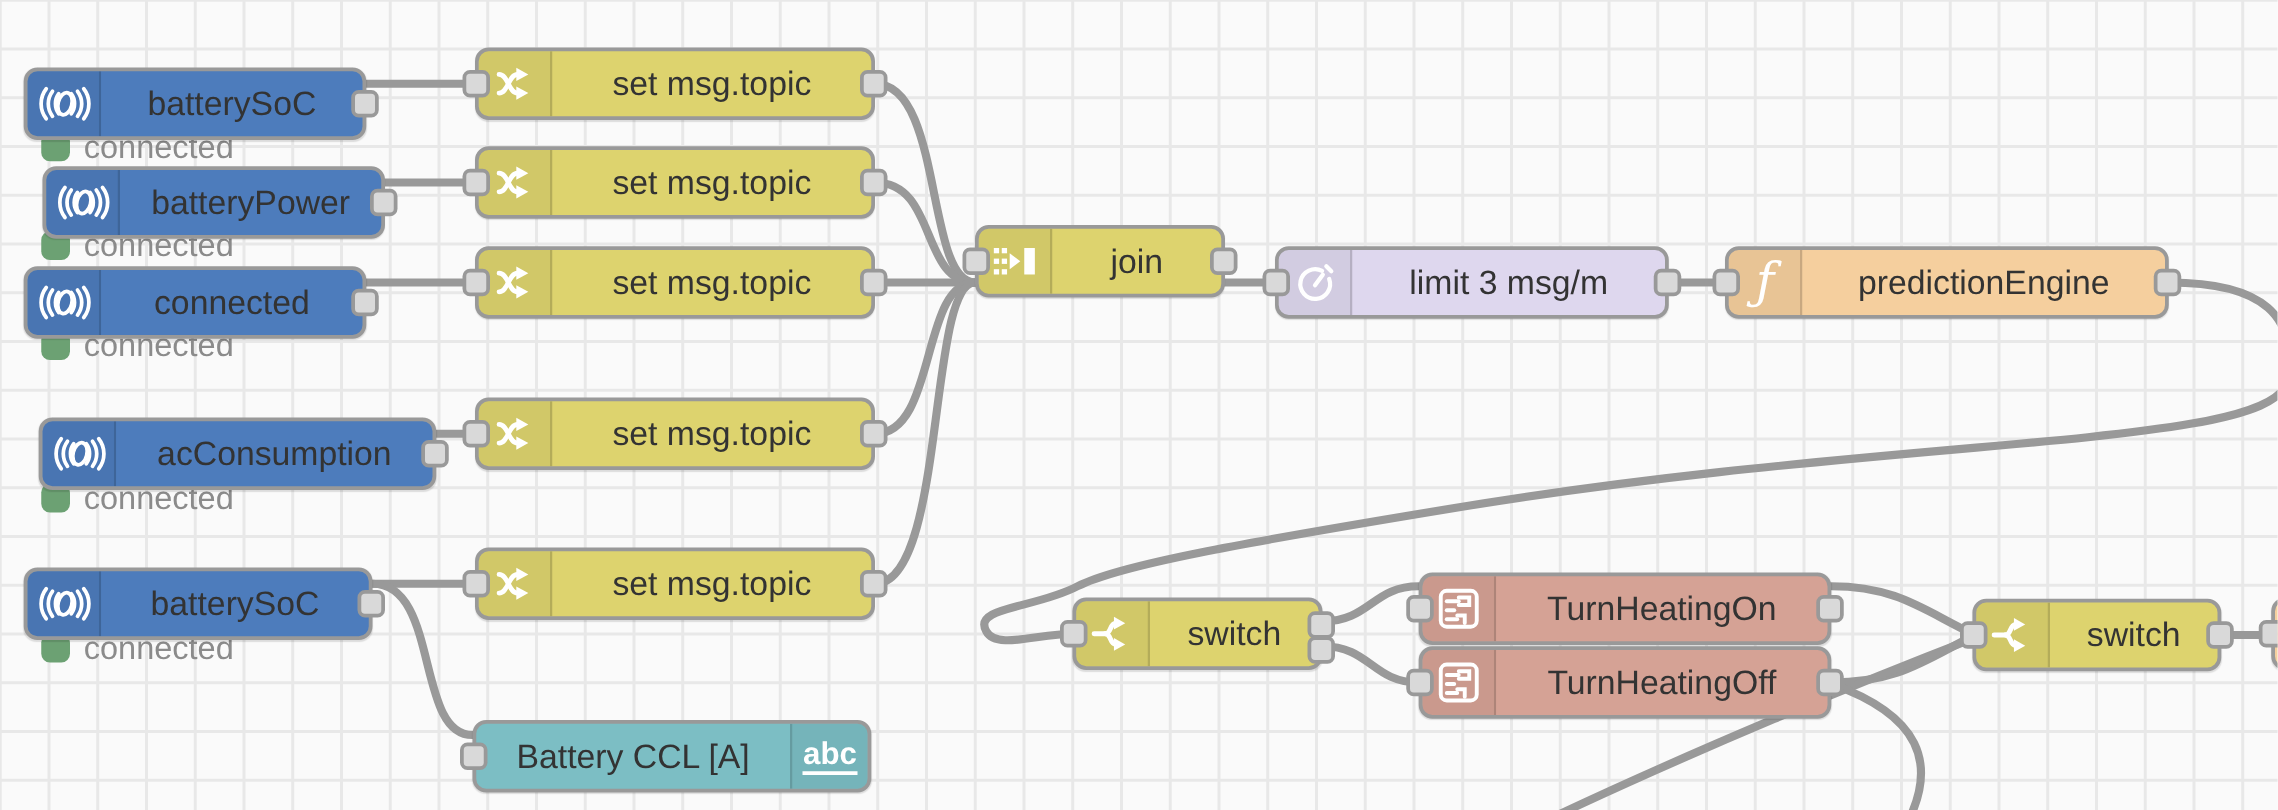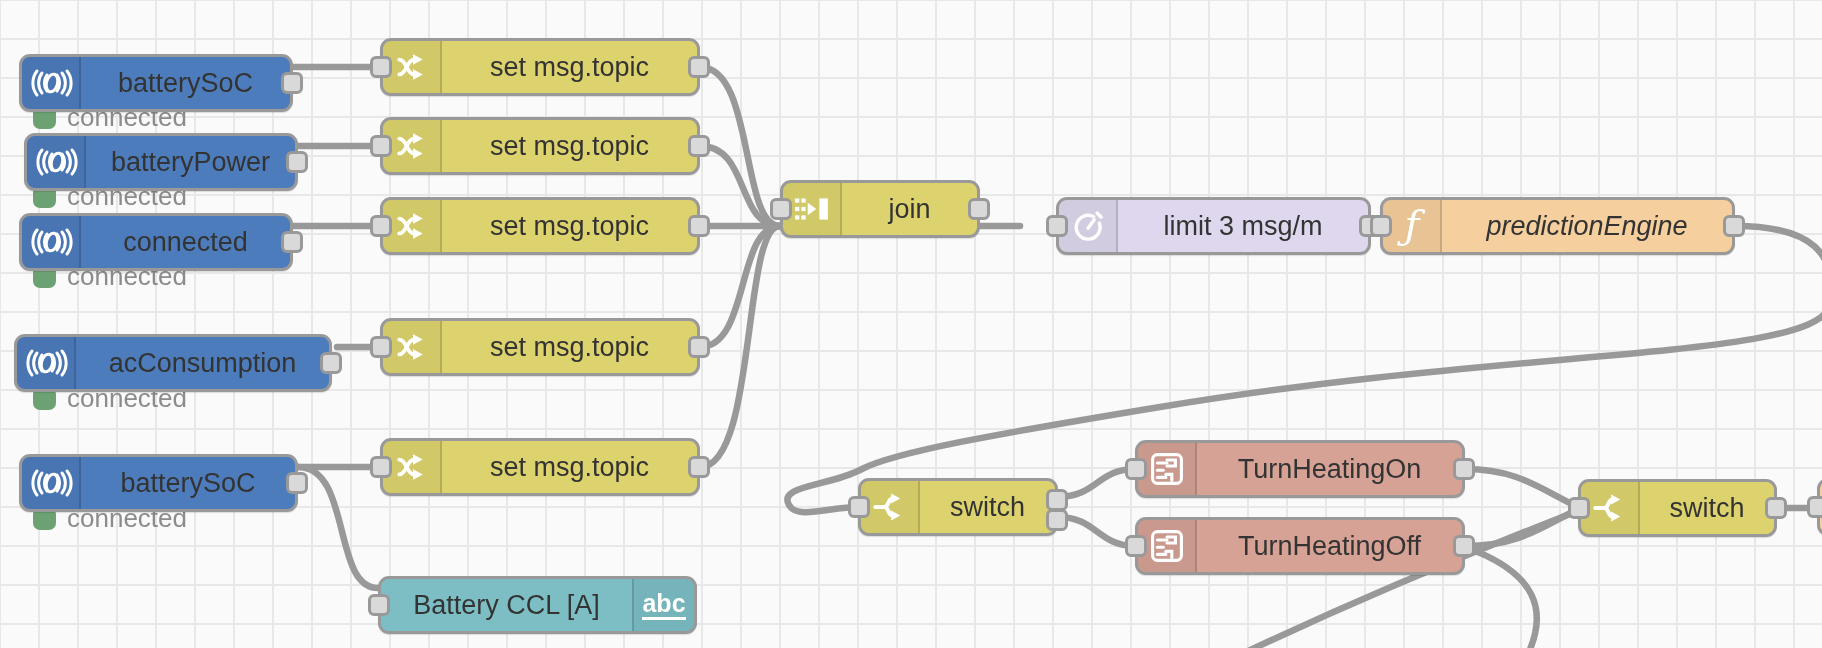--- a/index.html
+++ b/index.html
@@ -27,21 +27,21 @@
   .icon-area{
     width:57px;flex:0 0 57px;display:flex;align-items:center;justify-content:center;
     background:rgba(0,0,0,0.05);border-right:2px solid rgba(0,0,0,0.14);
     border-radius:8px 0 0 8px;
   }
   .icon-area.right{border-right:none;border-left:2px solid rgba(0,0,0,0.14);border-radius:0 8px 8px 0;justify-content:center;}
   .label{
     flex:1;display:flex;align-items:center;justify-content:center;
     font-size:27px;color:#333;white-space:nowrap;overflow:hidden;padding:0 8px;
   }
-  .label.italic{font-style:italic;}
+  .label.italic{}
   .pin{
     position:absolute;width:22px;height:22px;box-sizing:border-box;
     background:#d9d9d9;border:3px solid #999;border-radius:6px;
     top:calc(50% - 11px);z-index:3;
   }
   .pin.in{left:-13px;}
   .pin.out{right:-13px;}
   .status{
     position:absolute;display:flex;align-items:center;z-index:1;
   }
@@ -115,21 +115,21 @@
         <ellipse cx="23" cy="16" rx="5.5" ry="9" transform="rotate(14 23 16)"></ellipse>
         <path d="M28 8 C31.5 12.5 31.5 19.5 28 24"></path>
           <path d="M33 6 C37.5 12 37.5 20 33 26"></path>
           <path d="M38 4 C43.5 11 43.5 21 38 28"></path>
       </svg>
     </div>
     <div class="label">batterySoC</div>
     <span class="pin out"></span>
   </div>
 
-  <div class="node blue" style="left:24px;top:117px;width:274px">
+  <div class="node blue" style="left:34px;top:117px;width:274px">
     <div class="icon-area">
       <svg class="nicon" width="44" height="32" viewBox="0 0 44 32" fill="none" stroke="#fff" stroke-width="3" stroke-linecap="round">
         <path d="M8 4 C2.5 11 2.5 21 8 28"></path>
           <path d="M13 6 C8.5 12 8.5 20 13 26"></path>
           <path d="M18 8 C14.5 12.5 14.5 19.5 18 24"></path>
         <ellipse cx="23" cy="16" rx="5.5" ry="9" transform="rotate(14 23 16)"></ellipse>
         <path d="M28 8 C31.5 12.5 31.5 19.5 28 24"></path>
           <path d="M33 6 C37.5 12 37.5 20 33 26"></path>
           <path d="M38 4 C43.5 11 43.5 21 38 28"></path>
       </svg>
@@ -147,21 +147,21 @@
         <ellipse cx="23" cy="16" rx="5.5" ry="9" transform="rotate(14 23 16)"></ellipse>
         <path d="M28 8 C31.5 12.5 31.5 19.5 28 24"></path>
           <path d="M33 6 C37.5 12 37.5 20 33 26"></path>
           <path d="M38 4 C43.5 11 43.5 21 38 28"></path>
       </svg>
     </div>
     <div class="label">connected</div>
     <span class="pin out"></span>
   </div>
 
-  <div class="node blue" style="left:14px;top:318px;width:318px">
+  <div class="node blue" style="left:31px;top:318px;width:318px">
     <div class="icon-area">
       <svg class="nicon" width="44" height="32" viewBox="0 0 44 32" fill="none" stroke="#fff" stroke-width="3" stroke-linecap="round">
         <path d="M8 4 C2.5 11 2.5 21 8 28"></path>
           <path d="M13 6 C8.5 12 8.5 20 13 26"></path>
           <path d="M18 8 C14.5 12.5 14.5 19.5 18 24"></path>
         <ellipse cx="23" cy="16" rx="5.5" ry="9" transform="rotate(14 23 16)"></ellipse>
         <path d="M28 8 C31.5 12.5 31.5 19.5 28 24"></path>
           <path d="M33 6 C37.5 12 37.5 20 33 26"></path>
           <path d="M38 4 C43.5 11 43.5 21 38 28"></path>
       </svg>
@@ -269,21 +269,21 @@
           <polygon points="13,6 21,12 13,18"></polygon>
           <rect x="24" y="2" width="8" height="20"></rect>
         </g>
       </svg>
     </div>
     <div class="label">join</div>
     <span class="pin in"></span>
     <span class="pin out"></span>
   </div>
 
-  <div class="node lav" style="left:1056px;top:197px;width:315px">
+  <div class="node lav" style="left:1020px;top:197px;width:315px">
     <div class="icon-area">
       <svg class="nicon" width="34" height="34" viewBox="0 0 30 30" fill="none" stroke="#fff" stroke-width="3" stroke-linecap="round">
         <path d="M20 6.8 A10.5 10.5 0 1 0 25 12.5"></path>
         <path d="M15 17 L20.5 9.5"></path>
         <path d="M23 3.5 L26.5 7"></path>
       </svg>
     </div>
     <div class="label">limit 3 msg/m</div>
     <span class="pin in"></span>
     <span class="pin out"></span>
@@ -309,21 +309,21 @@
         <polygon points="16,3 24,7.5 16,12" fill="#fff" stroke="none"></polygon>
         <polygon points="16,18 24,22.5 16,27" fill="#fff" stroke="none"></polygon>
       </svg>
     </div>
     <div class="label">switch</div>
     <span class="pin in"></span>
     <span class="pin out" style="top:8px"></span>
     <span class="pin out" style="top:28px"></span>
   </div>
 
-  <div class="node salmon" style="left:1135px;top:440px;width:330px">
+  <div class="node salmon" style="left:1135px;top:458px;width:330px">
     <div class="icon-area">
       <svg class="nicon" width="36" height="36" viewBox="0 0 30 30" fill="none" stroke="#fff" stroke-width="2.6" stroke-linecap="round">
         <rect x="3" y="3" width="24" height="24" rx="4"></rect>
         <path d="M7 10 H15"></path>
           <path d="M15 7.5 h7 v5 h-7"></path>
         <path d="M7 16 H12"></path>
         <path d="M7 22 H14"></path>
           <path d="M14 19.5 h5 v5"></path>
       </svg>
     </div>

